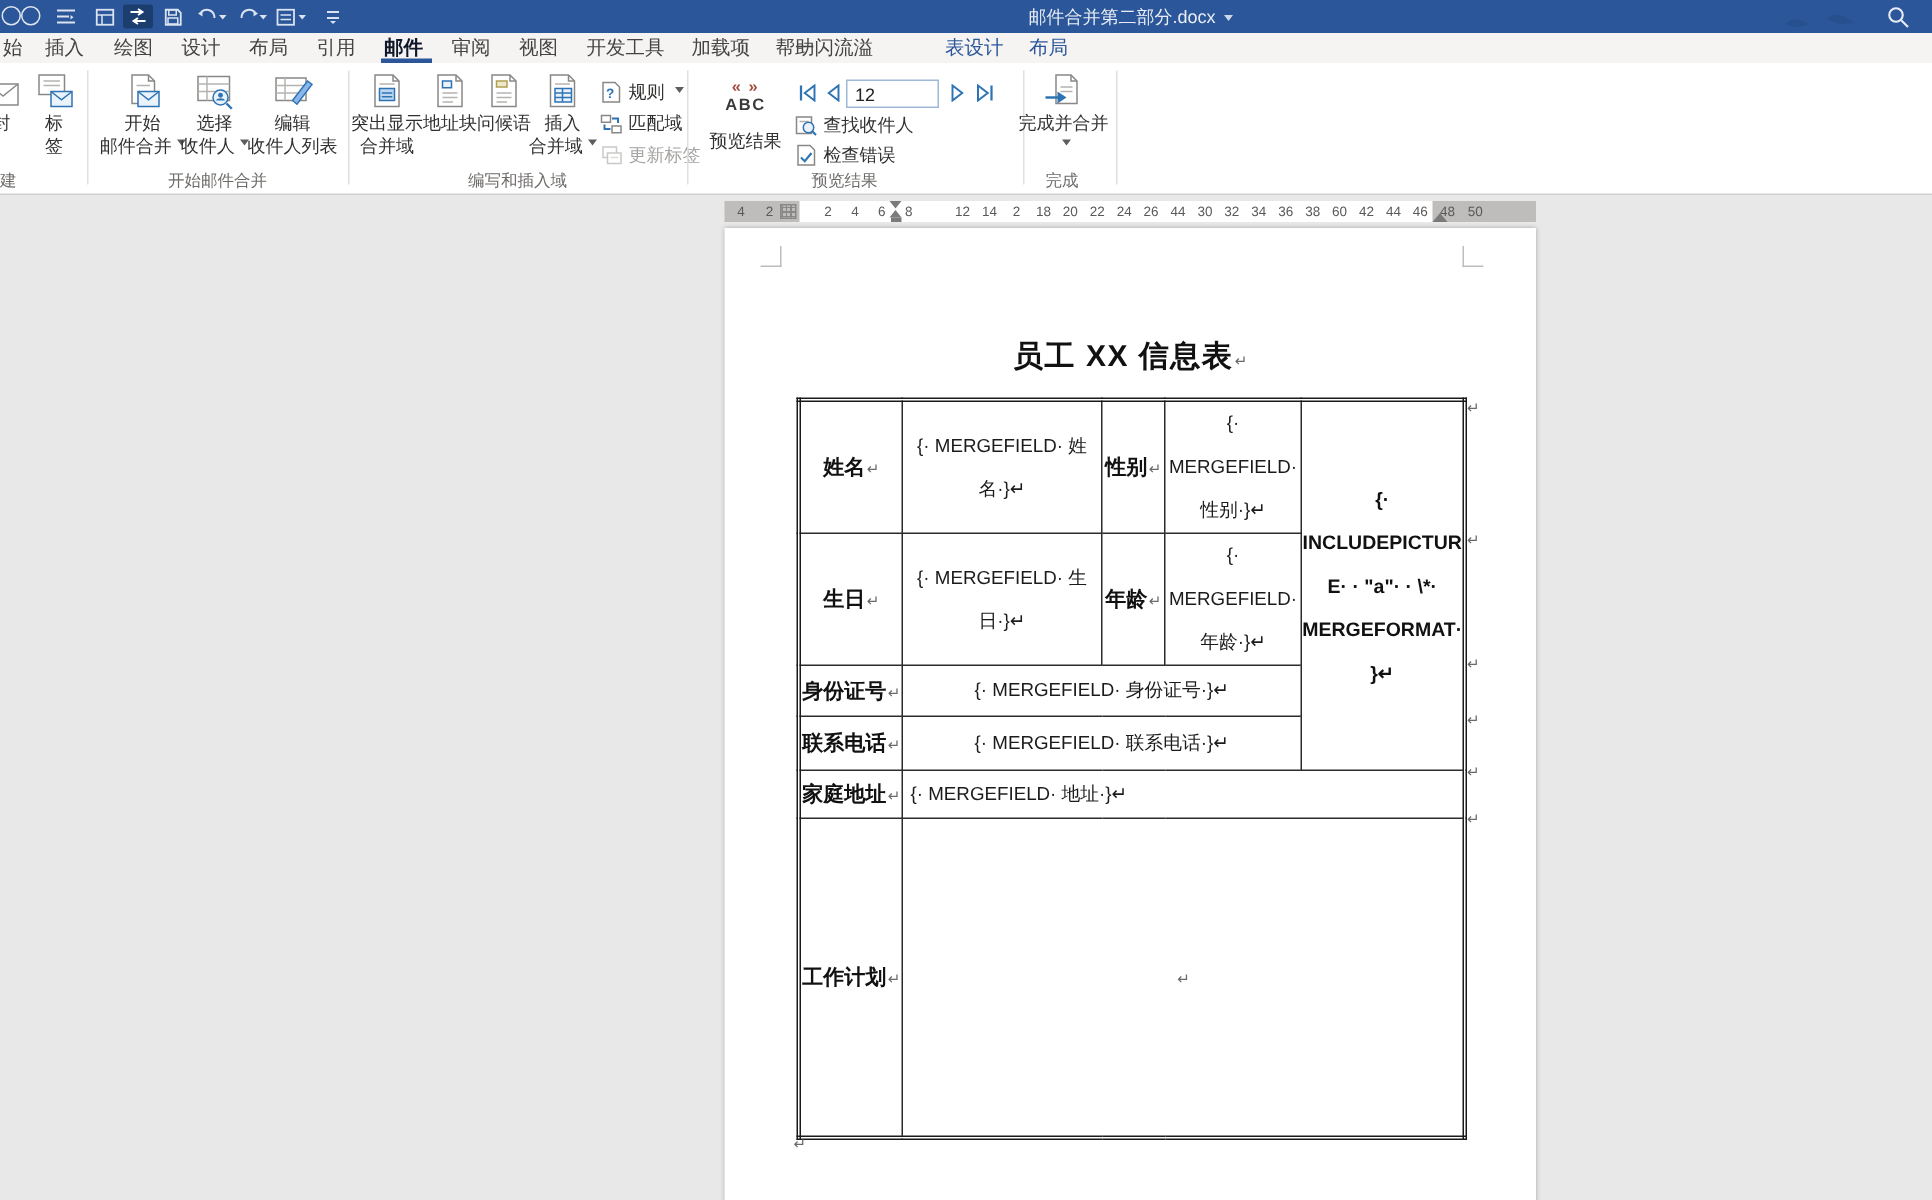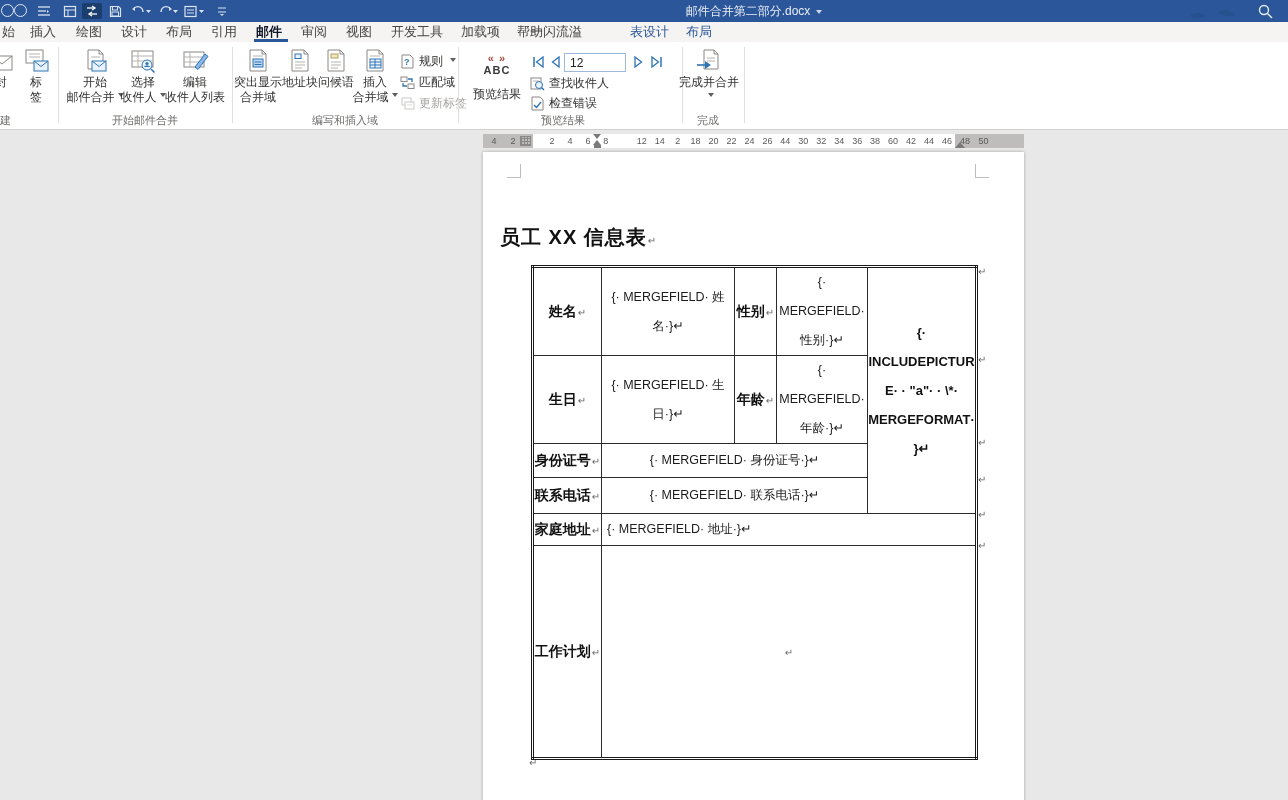--- a/index.html
+++ b/index.html
@@ -53,21 +53,21 @@
       repeating-linear-gradient(90deg,#8a8886 0 1px,transparent 1px 3px); border:1px solid #8a8886; }
   .ind-top { position:absolute; left:110px; top:0; width:0; height:0; border:4px solid transparent; border-top:5px solid #7a7a7a; }
   .ind-bot { position:absolute; left:110px; bottom:3px; width:0; height:0; border:4px solid transparent; border-bottom:5px solid #7a7a7a; }
   .ind-box { position:absolute; left:111px; bottom:0; width:7px; height:3px; background:#7a7a7a; }
   .ind-right { position:absolute; left:472px; bottom:0; width:0; height:0; border:5px solid transparent; border-bottom:6px solid #7a7a7a; }
 
   
   .page { position:absolute; left:483px; top:22px; width:541px; height:660px; background:#fff; box-shadow:0 0 3px rgba(0,0,0,.3); }
   .crop-l { position:absolute; left:24px; top:12px; width:14px; height:14px; border-right:1px solid #bdbdbd; border-bottom:1px solid #bdbdbd; }
   .crop-r { position:absolute; left:492px; top:12px; width:14px; height:14px; border-left:1px solid #bdbdbd; border-bottom:1px solid #bdbdbd; }
-  .doc-heading { position:absolute; left:0; top:72px; width:100%; text-align:left; font-size:20px; font-weight:bold; color:#111; letter-spacing:1px;margin-left:17px; }
+  .doc-heading { position:absolute; left:0; top:72px; width:100%; text-align:center; font-size:20px; font-weight:bold; color:#111; letter-spacing:1px; }
   .pm { font-size:10px; color:#6a6a6a; font-weight:normal; letter-spacing:0; margin-left:1px; }
   .stray { position:absolute; font-size:10px; color:#6a6a6a; }
 
   
   .doc-table { position:absolute; left:48px; top:113px; width:444px; border-collapse:collapse; border:3px double #1a1a1a; table-layout:fixed; }
   .doc-table td { border:1px solid #2b2b2b; vertical-align:middle; text-align:center; overflow:hidden; }
   .lbl { font-size:14px; font-weight:bold; color:#111; }
   .fld { font-size:12.5px; color:#1b1b1b; }
   .fld .lines, .pic .lines { display:block; white-space:pre-line; line-height:29px; }
   .pic { font-size:13px; font-weight:bold; color:#111; }

